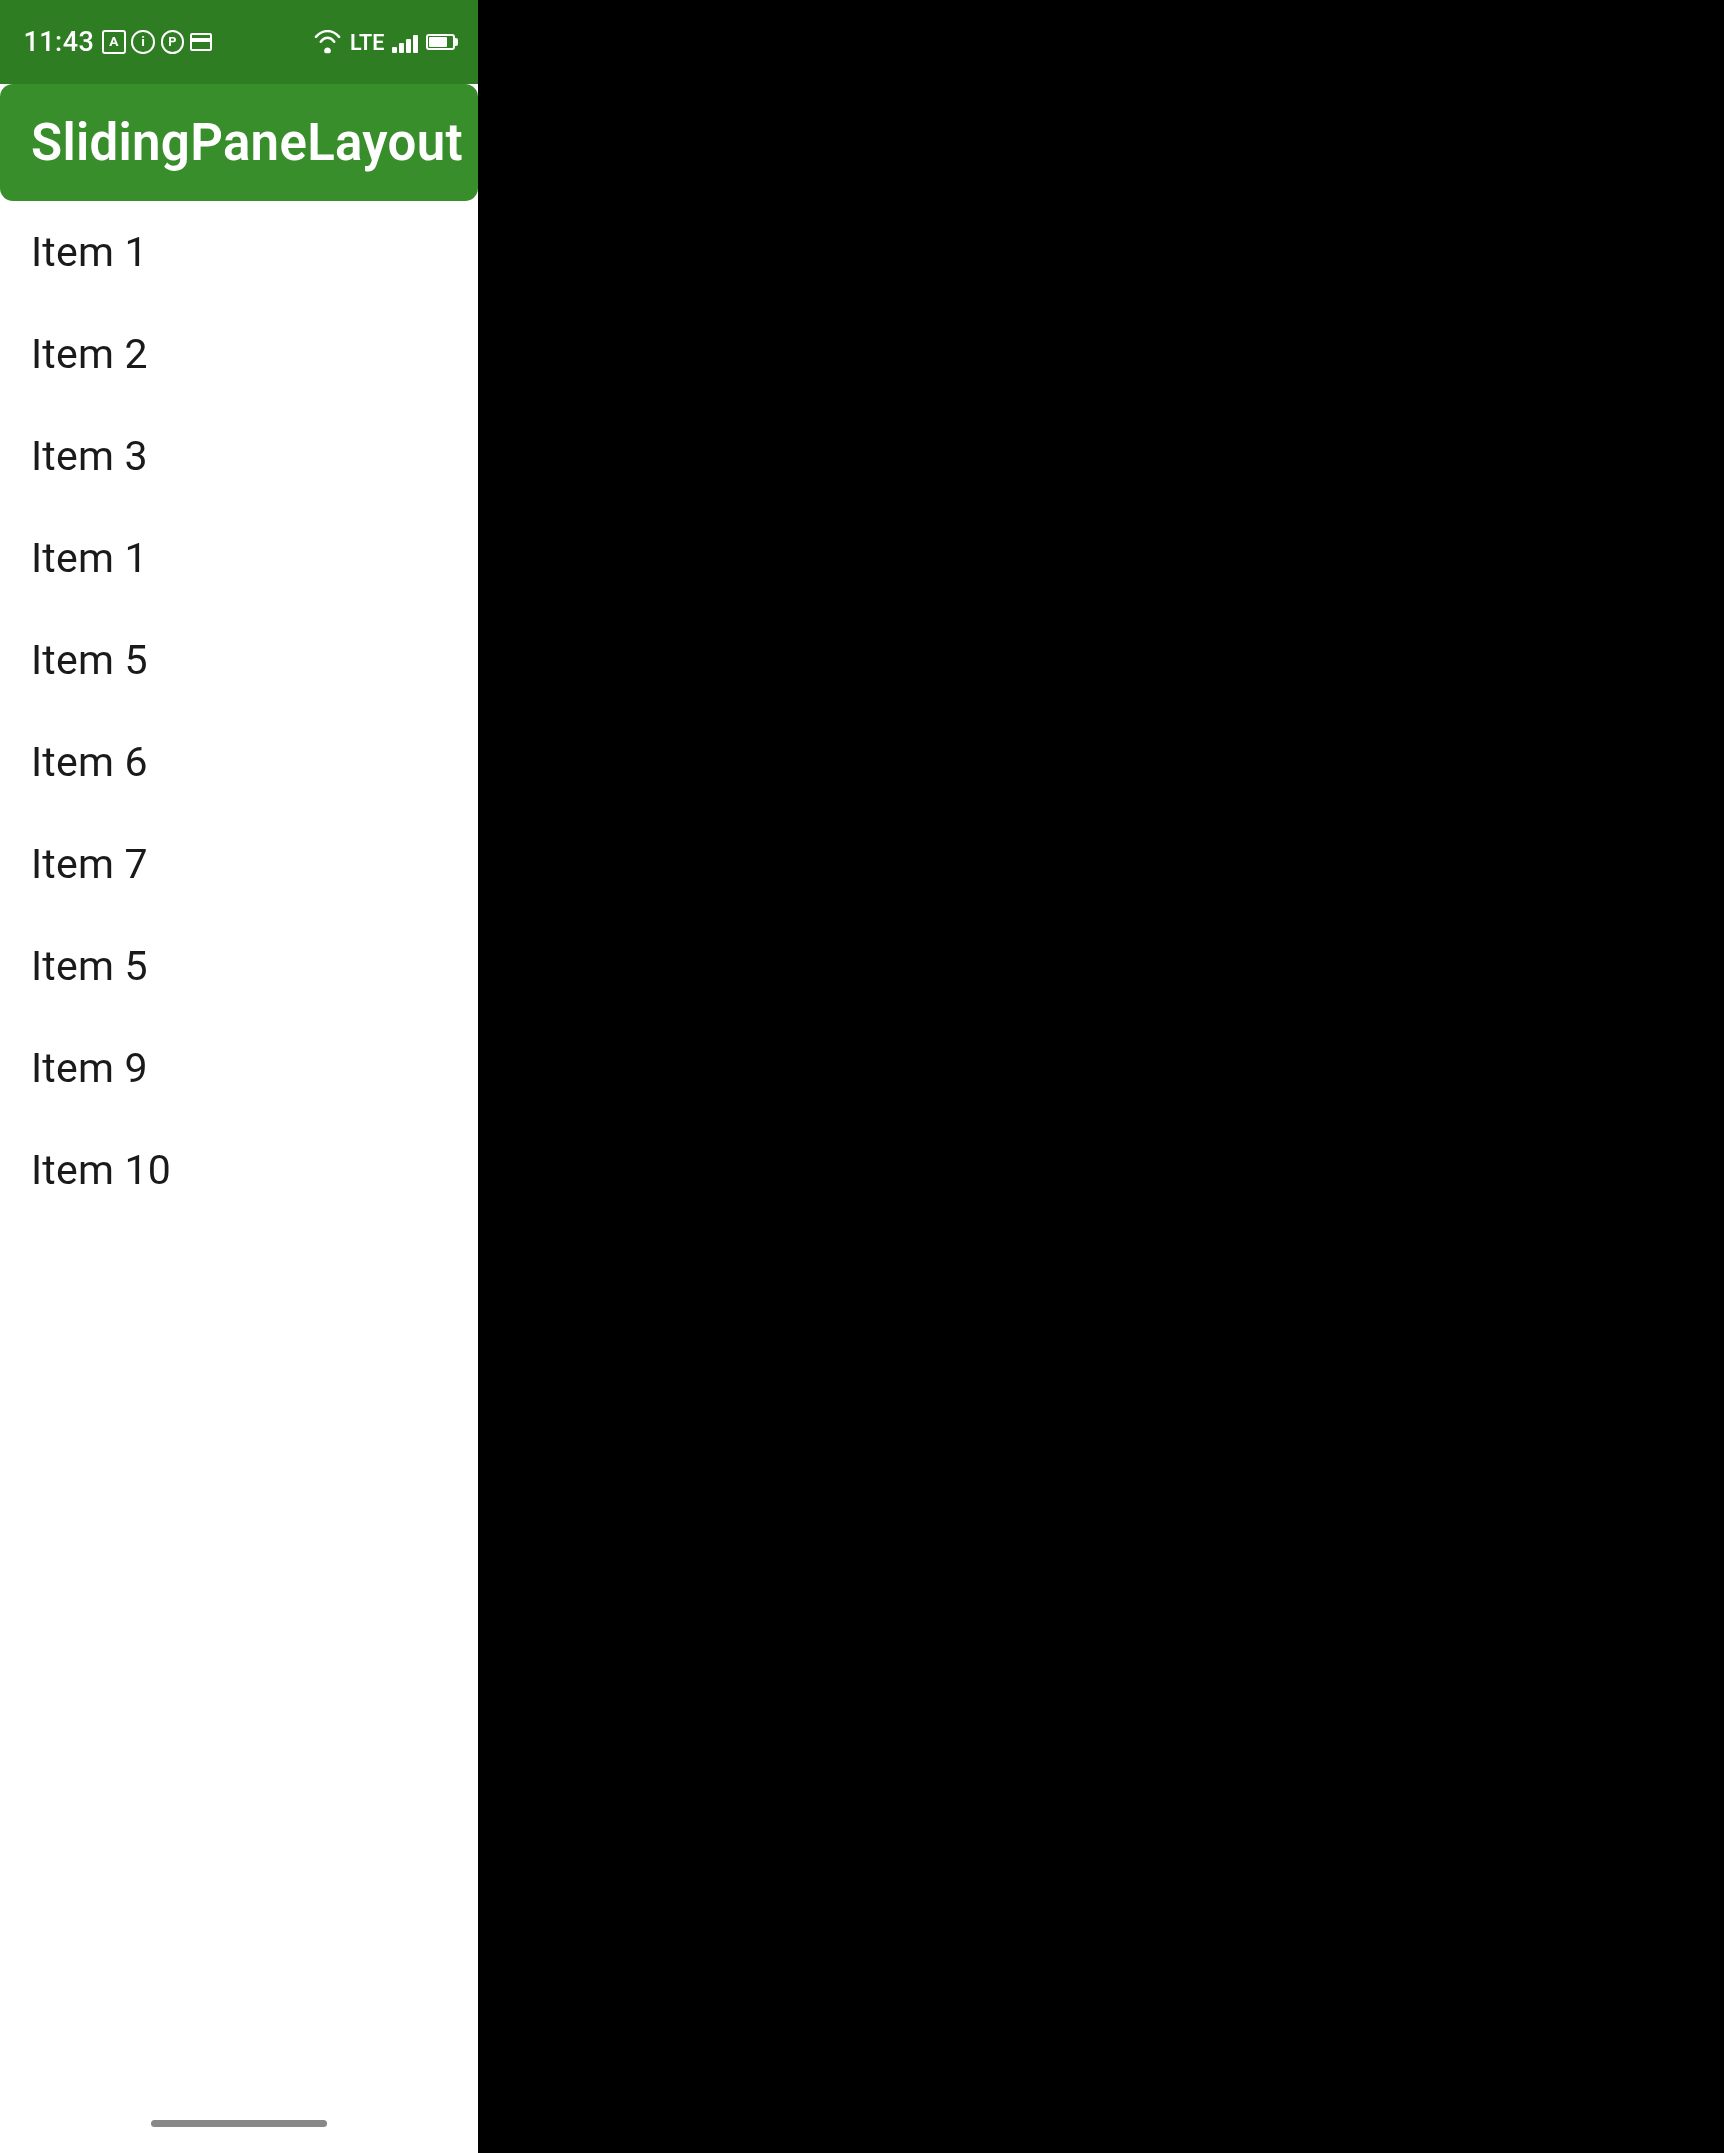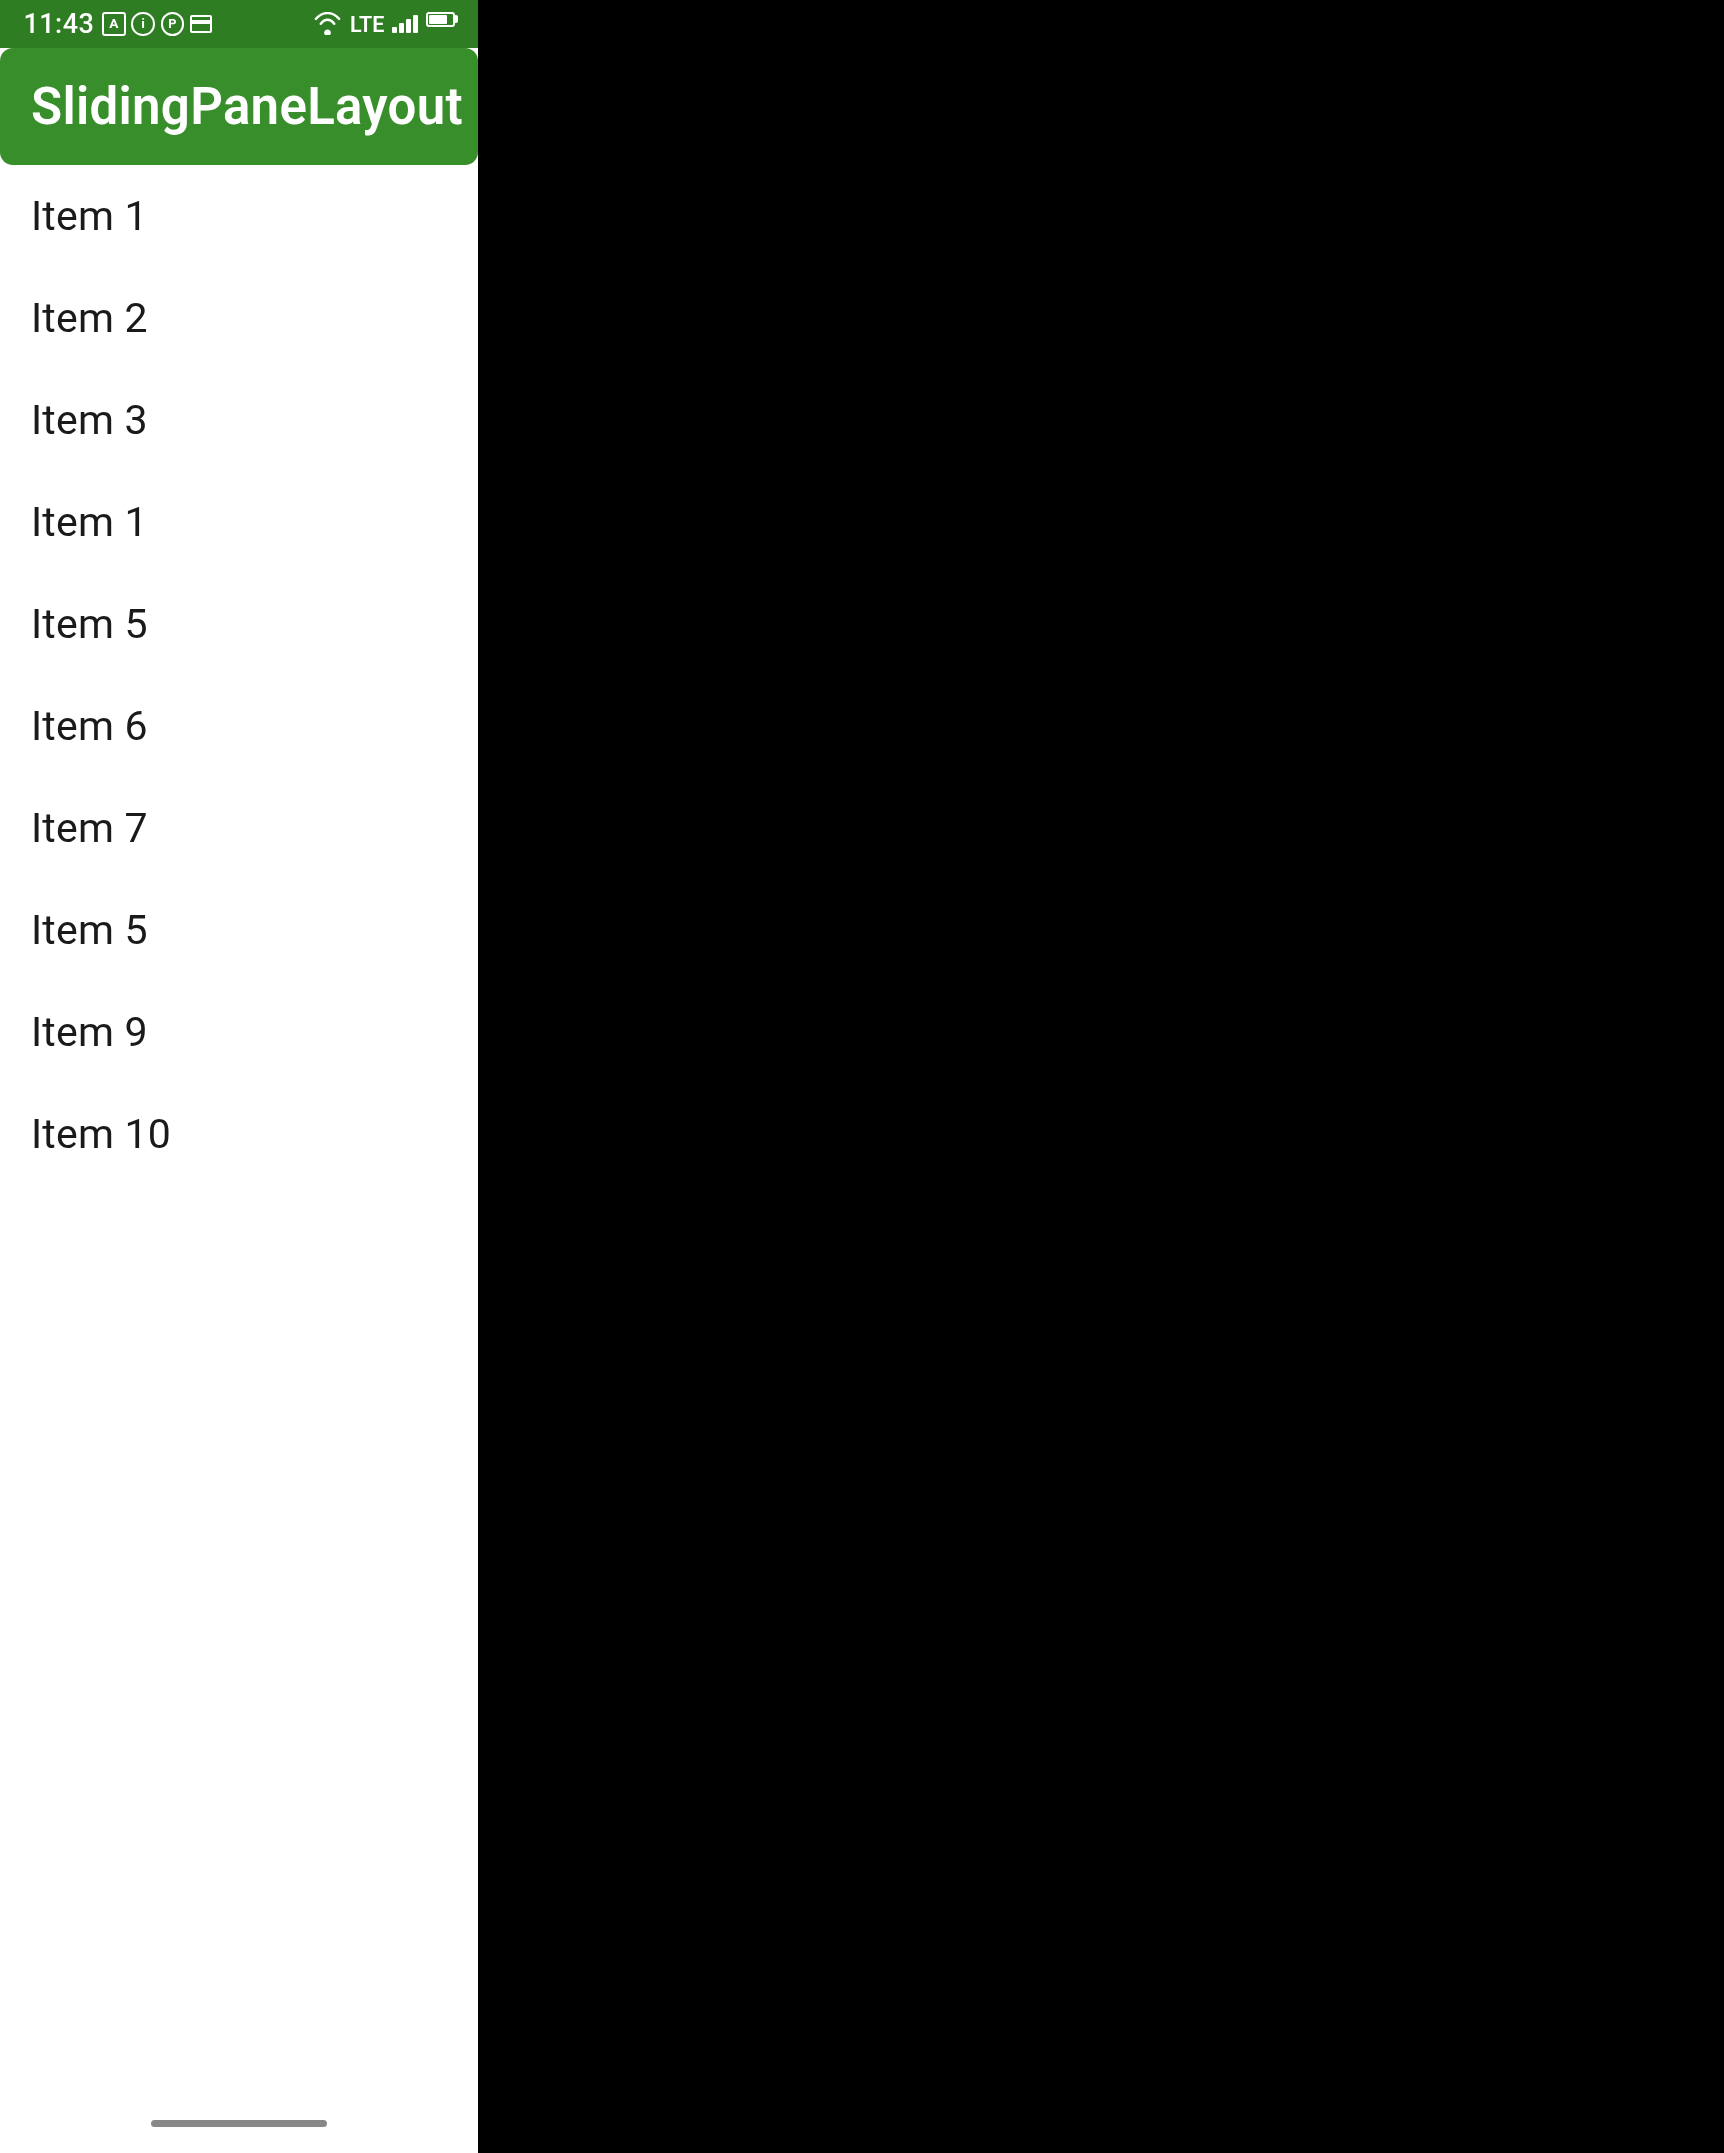--- a/index.html
+++ b/index.html
@@ -20,21 +20,21 @@
       width: 478px;
       height: 2153px;
       background-color: #ffffff;
       position: relative;
       display: flex;
       flex-direction: column;
     }
 
     .status-bar {
       background-color: #2e7d23;
-      height: 48px;
+      height: 84px;
       display: flex;
       align-items: center;
       justify-content: space-between;
       padding: 0 23.4px;
       flex-shrink: 0;
     }
 
     .status-bar-left {
       display: flex;
       align-items: center;
@@ -49,20 +49,21 @@
     }
 
     .status-icons {
       display: flex;
       align-items: center;
       gap: 5.9px;
     }
 
     .status-bar-right {
       display: flex;
+      align-items: center;
       gap: 7.8px;
     }
 
     .lte-text {
       color: #ffffff;
       font-size: 21.5px;
       font-weight: 600;
     }
 
     

